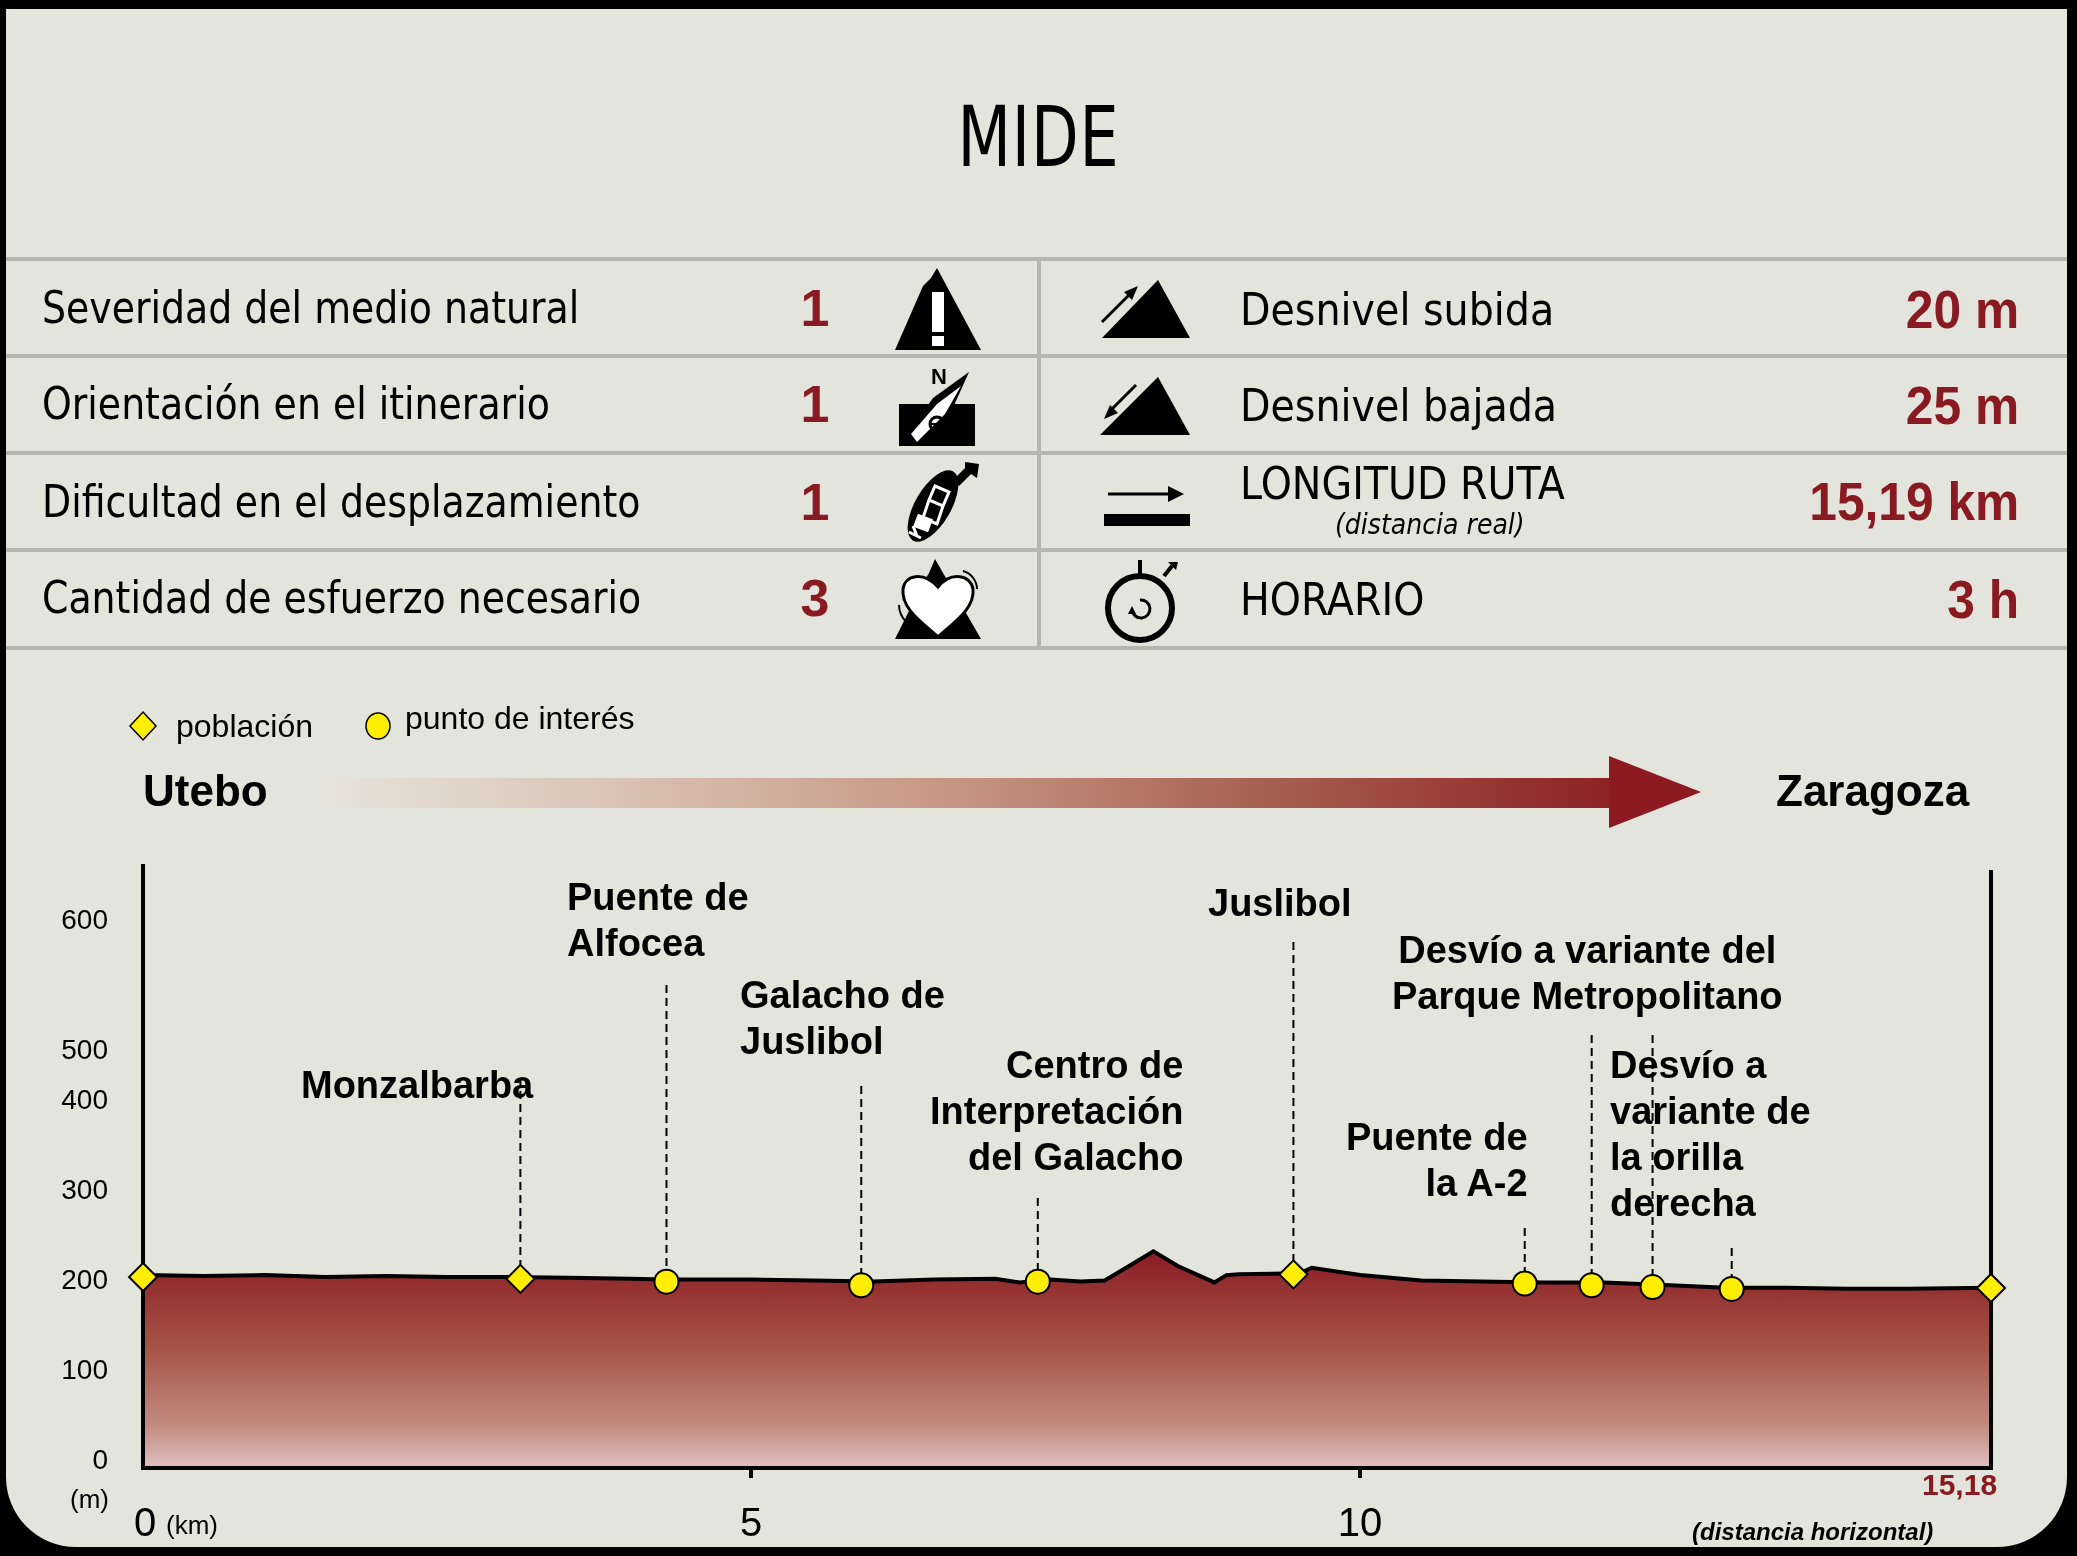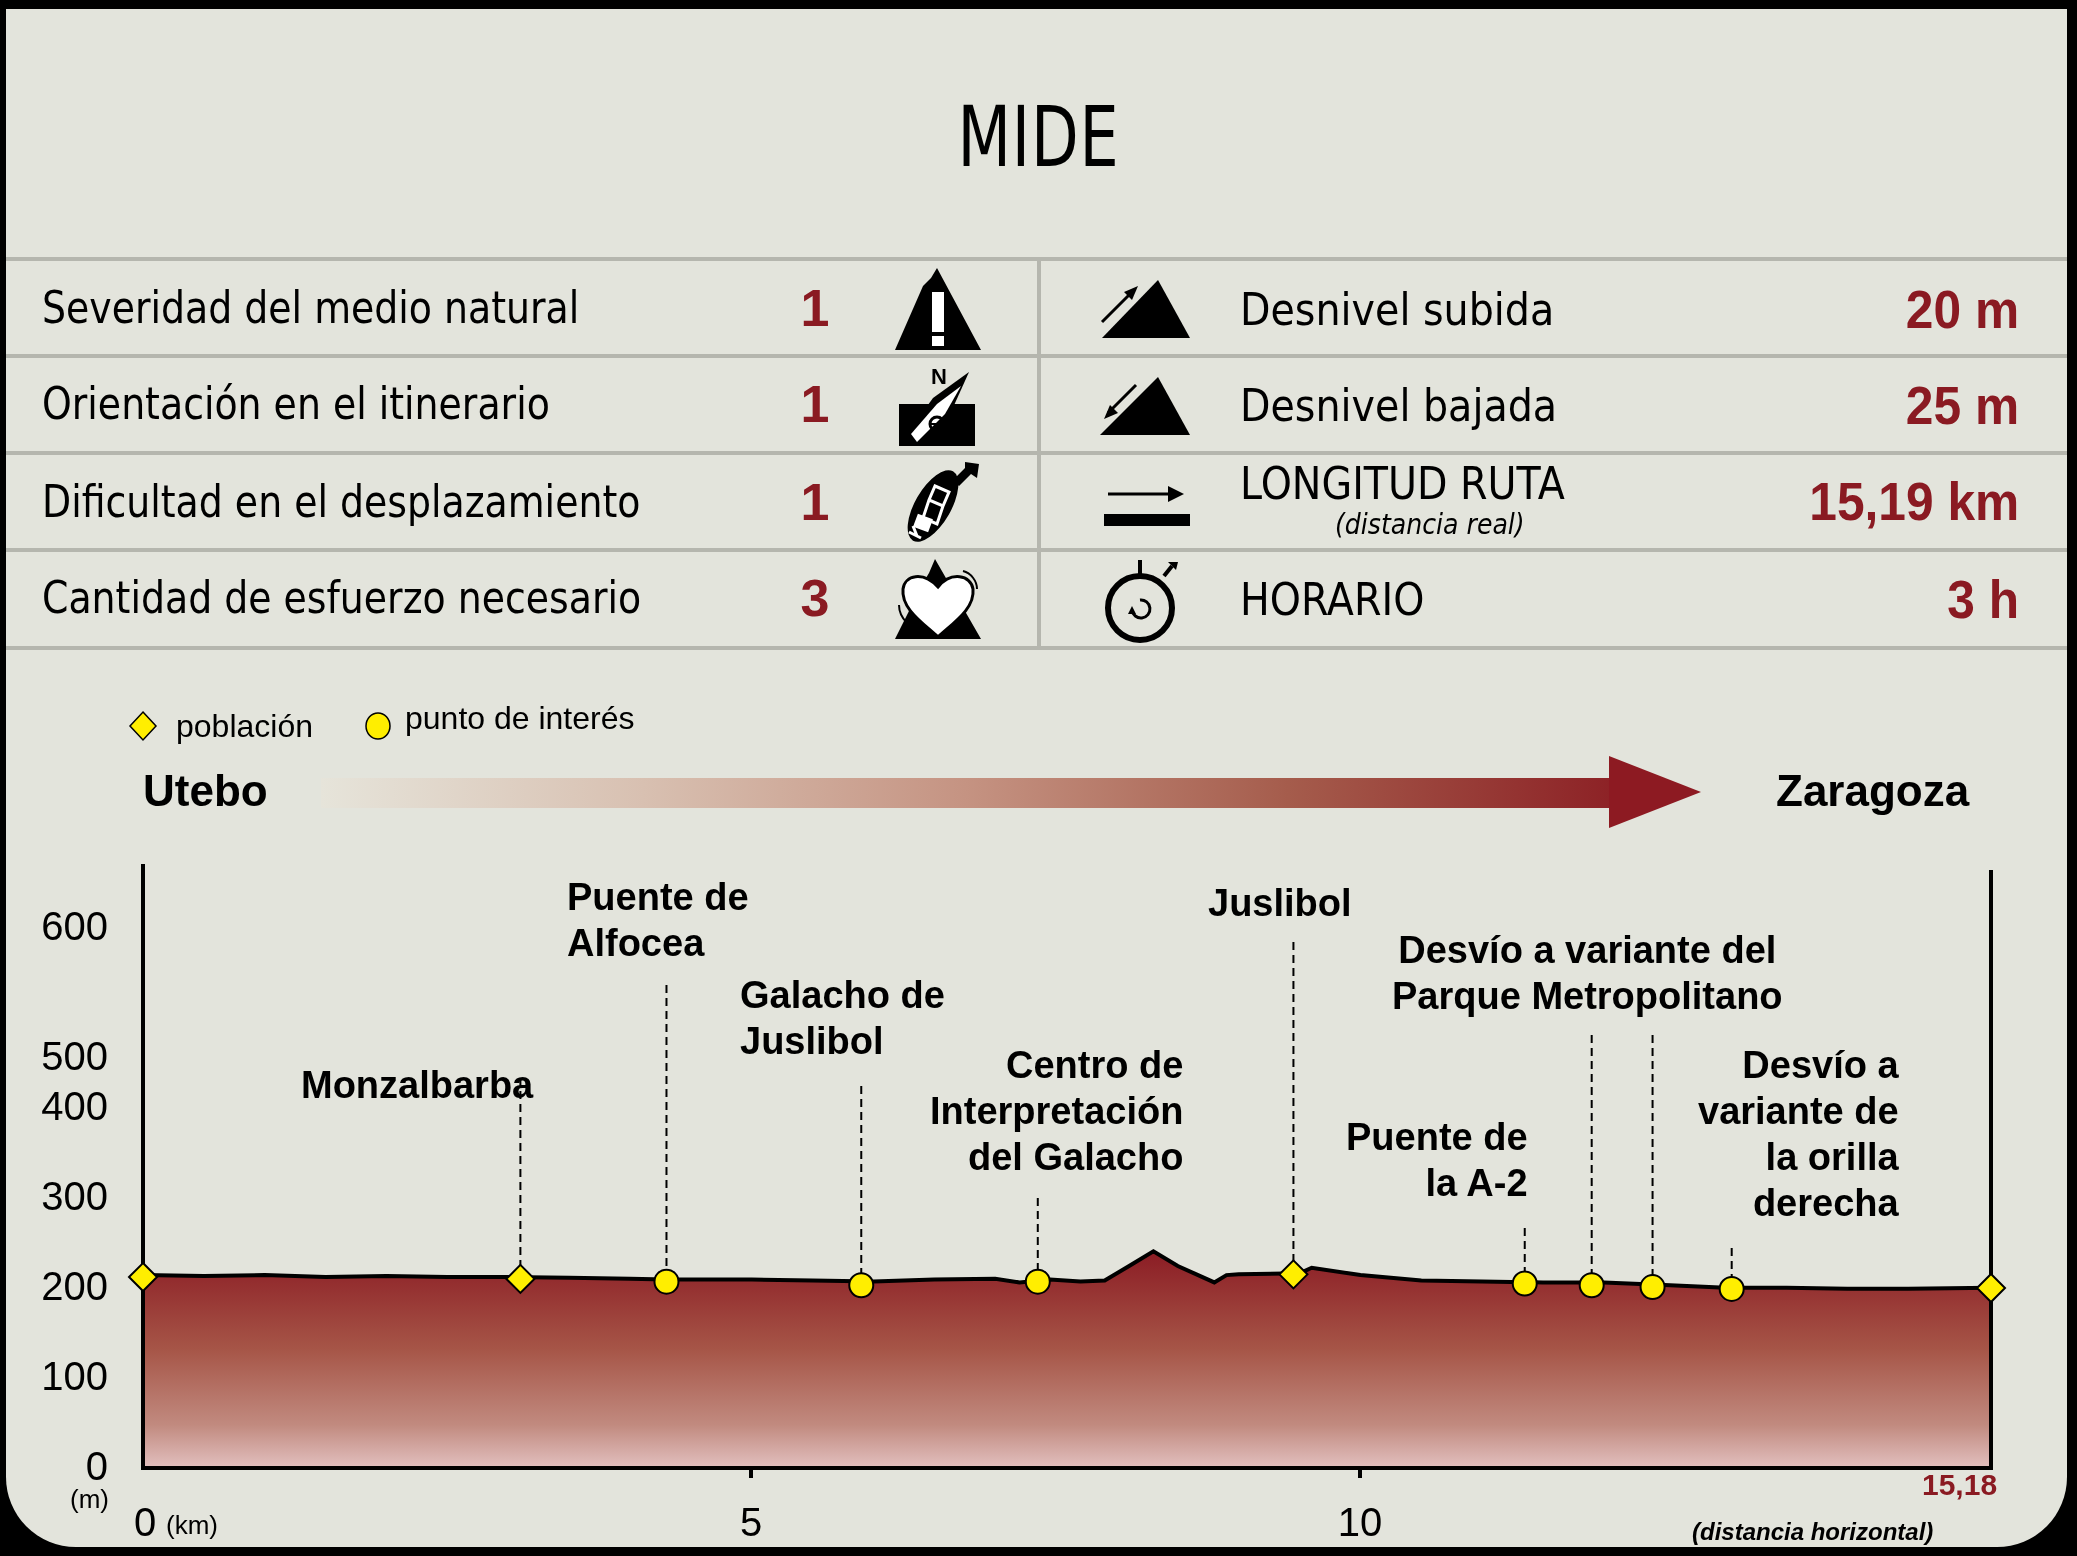--- a/index.html
+++ b/index.html
@@ -11,21 +11,21 @@
   .row-label{position:absolute;left:42px;font-size:44px;color:#000;white-space:nowrap;transform-origin:left center;transform:scaleX(0.86);}
   .row-val{position:absolute;left:795px;width:40px;text-align:center;font-family:"Liberation Sans",sans-serif;font-weight:bold;font-size:52px;color:#8a1a22;}
   .icon{position:absolute;}
   .r-label{position:absolute;left:1240px;font-size:44px;color:#000;white-space:nowrap;transform-origin:left center;transform:scaleX(0.9);}
   .r-sub{position:absolute;left:1335px;font-size:28px;font-style:italic;color:#000;white-space:nowrap;transform-origin:left center;transform:scaleX(0.9);}
   .r-val{position:absolute;right:58px;font-family:"Liberation Sans",sans-serif;font-weight:bold;font-size:54px;color:#8a1a22;white-space:nowrap;text-align:right;transform-origin:right center;transform:scaleX(0.92);}
   .legend-text{position:absolute;font-family:"Liberation Sans",sans-serif;font-size:32px;color:#000;white-space:nowrap;}
   .place{position:absolute;font-family:"Liberation Sans",sans-serif;font-weight:bold;font-size:44px;color:#000;white-space:nowrap;}
   .arrow-bar{position:absolute;left:321px;top:769px;width:1290px;height:30px;background:linear-gradient(to right,#e6e4da 0%,#d8c0b1 25%,#c59382 50%,#a55c4c 75%,#8d2226 100%);}
   .chart-svg{position:absolute;left:0;top:0;}
-  .ytick{position:absolute;width:100px;text-align:right;font-family:"Liberation Sans",sans-serif;font-size:40px;color:#000;}
+  .ytick{position:absolute;width:100px;text-align:right;font-family:"Liberation Sans",sans-serif;font-size:28px;color:#000;}
   .xtick{position:absolute;font-family:"Liberation Sans",sans-serif;font-size:40px;color:#000;text-align:center;}
   .unit-small{font-size:26px;}
   .poi-label{position:absolute;font-family:"Liberation Sans",sans-serif;font-weight:bold;font-size:38px;line-height:46px;color:#000;white-space:pre;}
   .end-km{position:absolute;font-family:"Liberation Sans",sans-serif;font-weight:bold;font-size:30px;color:#8a1a22;}
   .hdist{position:absolute;font-family:"Liberation Sans",sans-serif;font-weight:bold;font-style:italic;font-size:24px;color:#000;white-space:nowrap;}
 </style>
 </head>
 <body>
 
 <div class="panel"></div>
@@ -190,16 +190,16 @@
 <div class="poi-label" style="left:740px;top:972px;">Galacho de
 Juslibol</div>
 <div class="poi-label" style="left:930px;top:1042px;text-align:right;">Centro de
 Interpretación
 del Galacho</div>
 <div class="poi-label" style="left:1208px;top:880px;">Juslibol</div>
 <div class="poi-label" style="left:1392px;top:927px;text-align:center;">Desvío a variante del
 Parque Metropolitano</div>
 <div class="poi-label" style="left:1346px;top:1114px;text-align:right;">Puente de
 la A-2</div>
-<div class="poi-label" style="left:1698px;top:1042px;text-align:right;">Desvío a
+<div class="poi-label" style="left:1610px;top:1042px;">Desvío a
 variante de
 la orilla
 derecha</div>
 
 </body></html>

